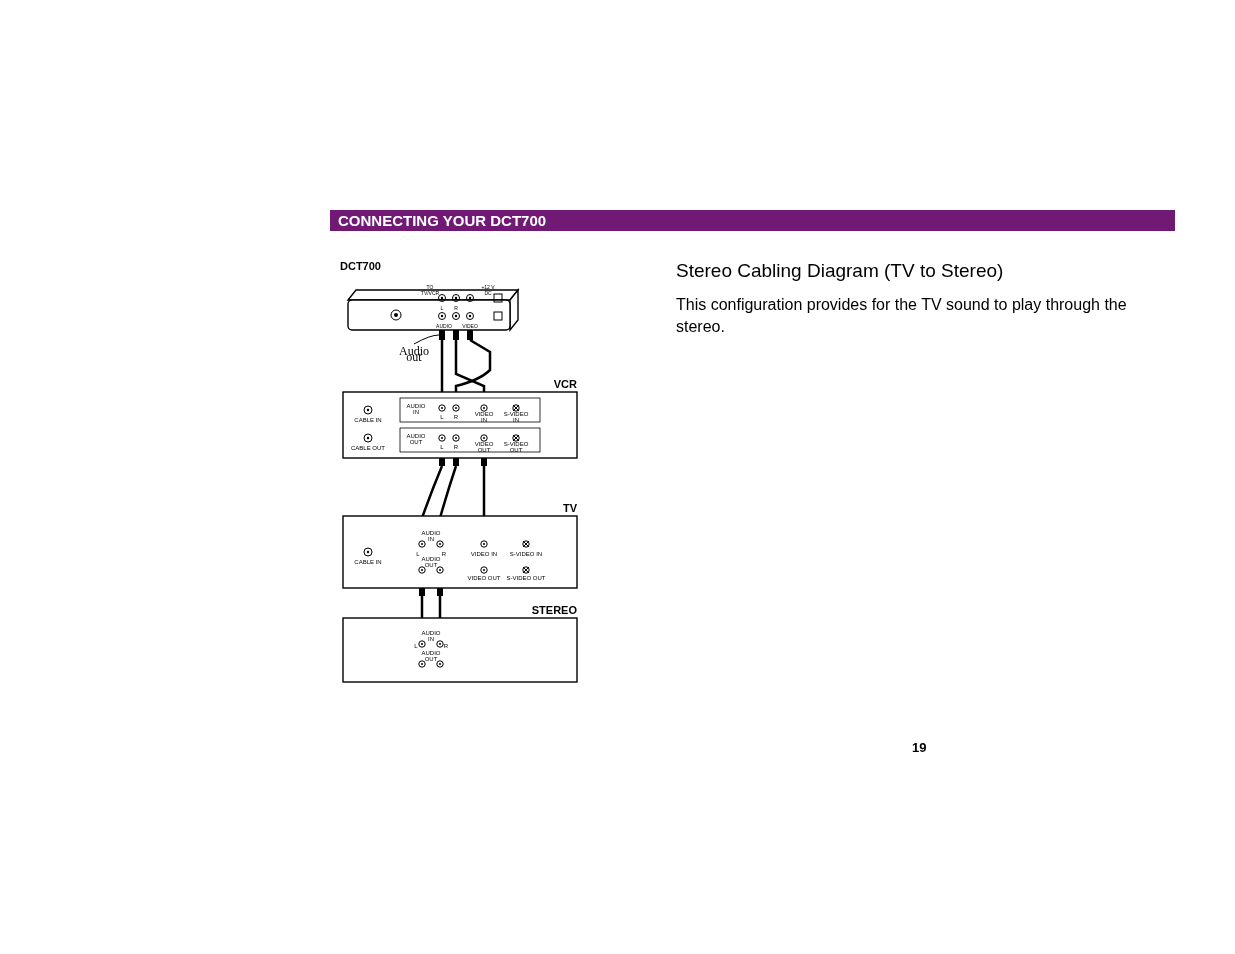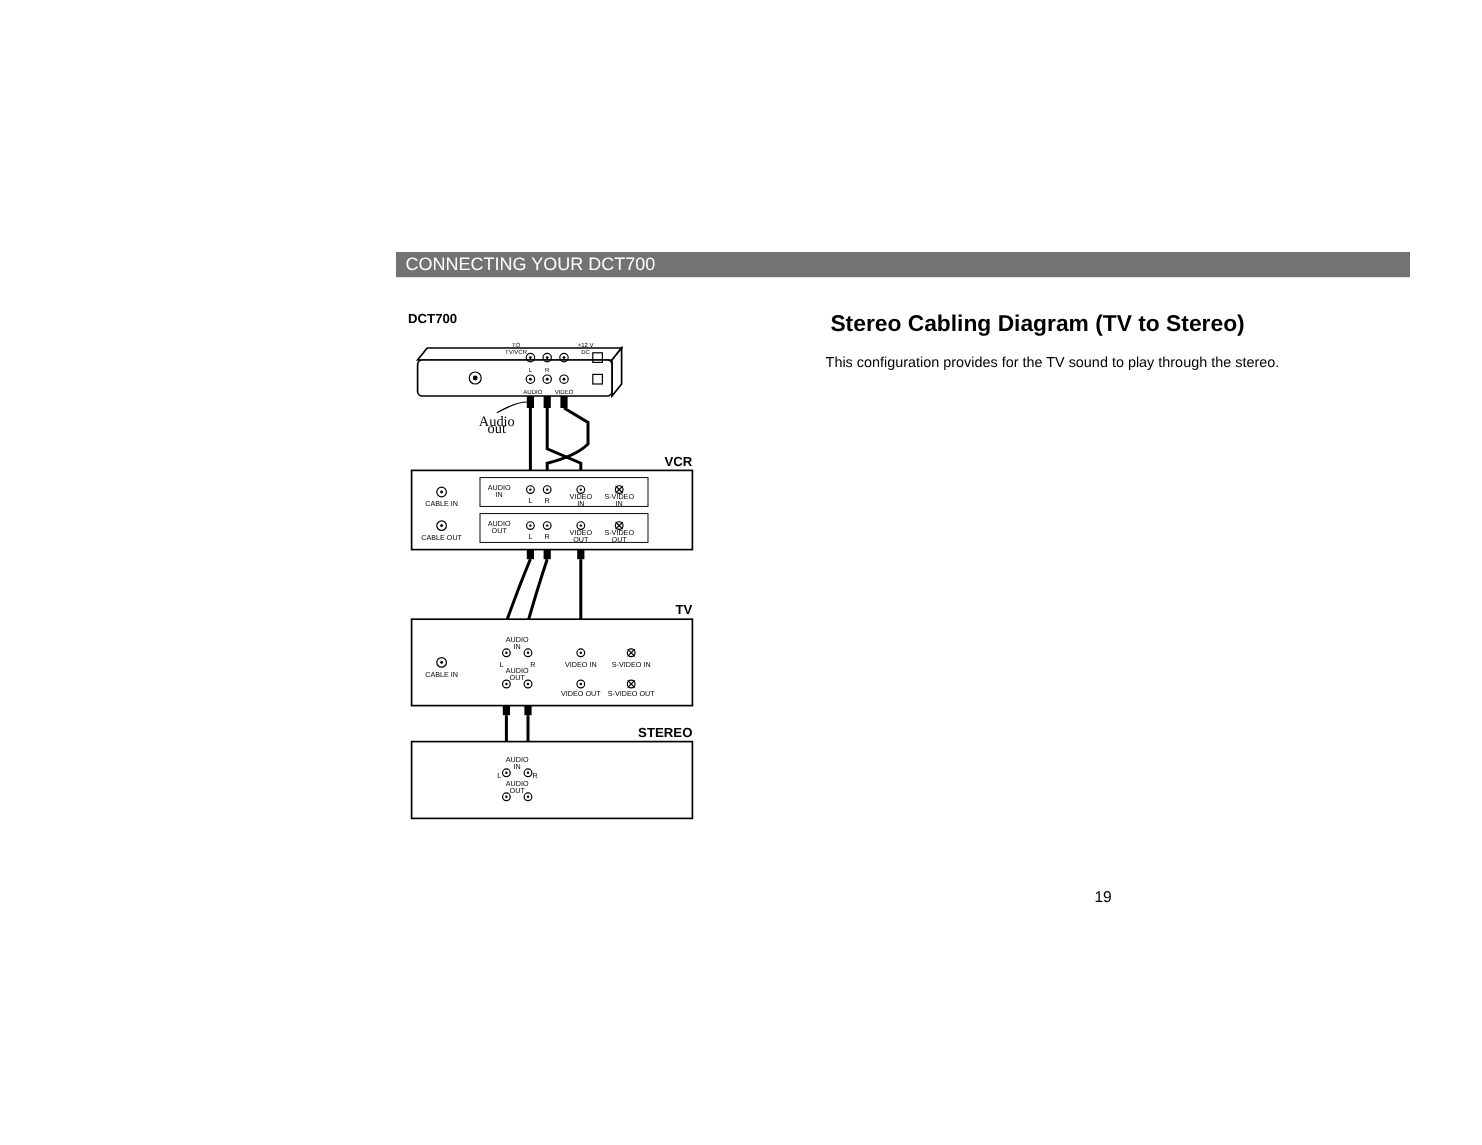--- a/index.html
+++ b/index.html
@@ -1,22 +1,22 @@
 <!DOCTYPE html>
 <html><head>
 <meta charset="utf-8">
 <style>
   html,body{margin:0;padding:0;background:#fff;font-family:Arial,Helvetica,sans-serif;color:#000}
   .page{width:1235px;height:954px;position:relative}
-  .header-bar{position:absolute;left:330px;top:210px;width:837px;height:21px;background:#737373;color:#fff;font-weight:normal;font-size:15px;line-height:21px;padding-left:8px}
+  .header-bar{position:absolute;left:330px;top:210px;width:837px;height:21px;background:#701a75;color:#fff;font-weight:bold;font-size:15px;line-height:21px;padding-left:8px}
   .diagram-title{position:absolute;left:340px;top:260px;font-weight:bold;font-size:11px}
   .content-right{position:absolute;left:676px;top:260px;width:460px}
-  .content-right h2{margin:0 0 12px 16px;font-size:19px;font-weight:bold}
-  .content-right p{margin:12px;font-size:12px;line-height:1.35}
-  .page-num{position:absolute;left:912px;top:740px;font-weight:normal;font-size:13px}
+  .content-right h2{margin:0 0 12px 0;font-size:19px;font-weight:normal}
+  .content-right p{margin:0;font-size:16px;line-height:1.35}
+  .page-num{position:absolute;left:912px;top:740px;font-weight:bold;font-size:13px}
   .diagram{position:absolute;left:340px;top:280px;width:240px;height:410px}
   .dev-box{stroke:#000;stroke-width:1.4;fill:#fff}
   .dev-label{font:bold 11px Arial}
   .port-label{font:6px Arial;text-anchor:middle}
   .tiny{font:5px Arial;text-anchor:middle}
   .serif{font-family:"Times New Roman",serif}
 </style>
 </head>
 <body>
 

